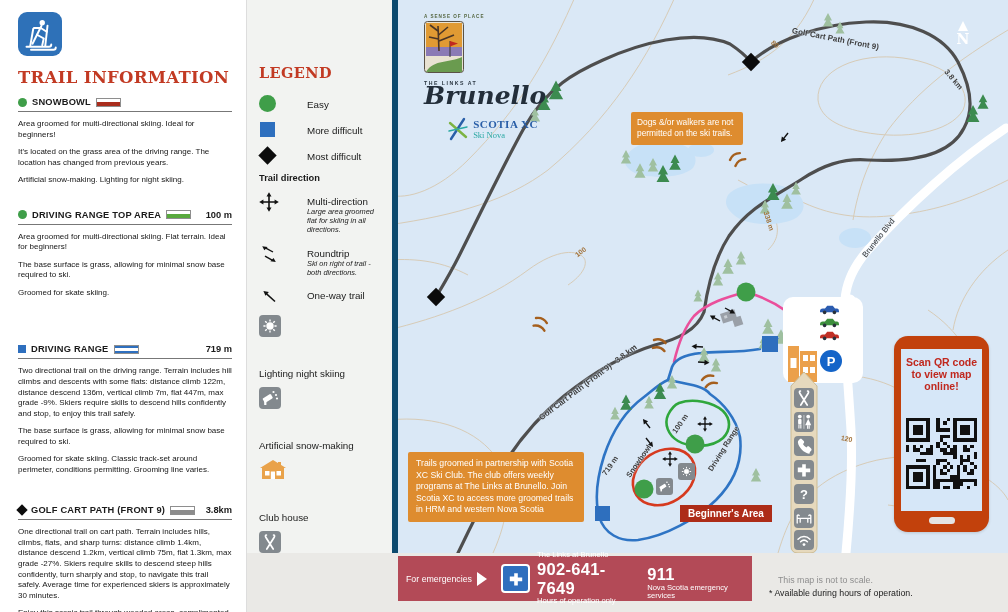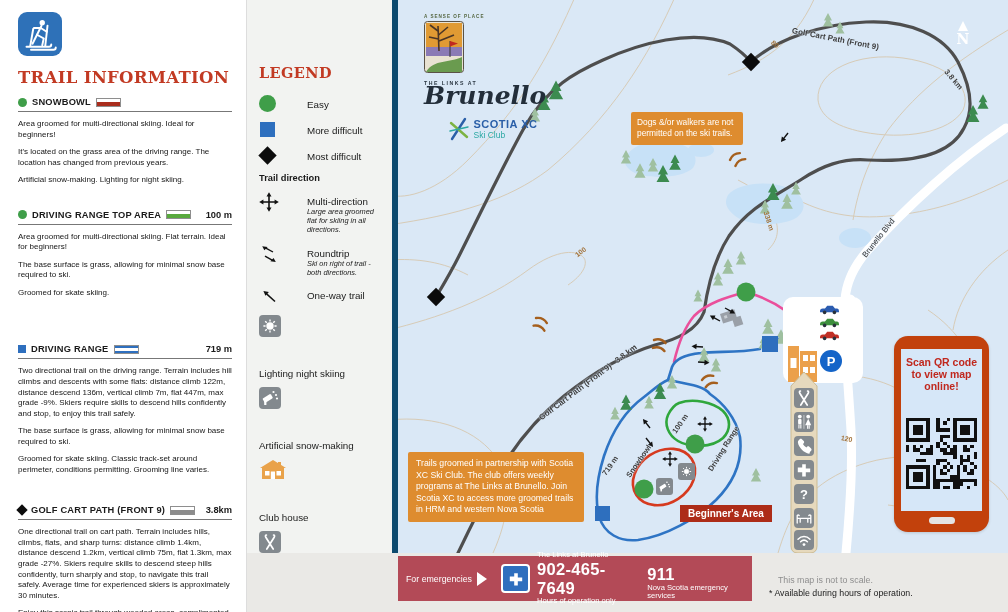--- a/index.html
+++ b/index.html
@@ -51,21 +51,21 @@
   .lrow.am{margin-bottom:8px;flex-direction:column;}
   .lrow.am .lab{padding-top:5px;}
 
   
   .ov{position:absolute;}
   .brand{left:26px;top:14px;width:138px;text-align:left;}
   .brand .tag{font-size:4.6px;letter-spacing:1px;color:#54653f;font-weight:bold;}
   .brand .linksat{font-size:5.2px;letter-spacing:1.5px;color:#2b3742;font-weight:bold;margin-top:3px;}
   .brand .bname{font-family:"DejaVu Serif",serif;font-style:italic;font-weight:bold;
                 font-size:25px;color:#232e3a;line-height:.95;margin-top:-2px;}
-  .scotia{display:flex;align-items:center;justify-content:center;gap:5px;margin-top:9px;}
+  .scotia{display:flex;align-items:center;justify-content:center;gap:5px;margin-top:9px;font-family:Liberation Serif, serif;}
   .scotia .t1{font-size:11px;font-weight:bold;color:#2a5fa8;letter-spacing:.5px;}
   .scotia .t2{font-size:8.5px;color:#2ba8a3;}
   .compass{left:552px;top:16px;width:26px;text-align:center;color:#fff;}
   .compass .tri{width:0;height:0;border:5px solid transparent;border-bottom:10px solid #fff;margin:0 auto;}
   .compass .n{font-family:"DejaVu Serif",serif;font-weight:bold;font-size:14px;}
   .notebox{background:#de8c2f;color:#fff;border-radius:2px;}
   .dogs{left:233px;top:112px;width:112px;font-size:8.4px;line-height:1.35;padding:5px 6px;box-sizing:border-box;}
   .partner{left:10px;top:452px;width:176px;font-size:8.7px;line-height:1.33;padding:6px 8px;box-sizing:border-box;}
   .beginner{left:282px;top:505px;background:#ad2c18;color:#fff;font-weight:bold;font-size:10px;
             padding:3px 8px;}
@@ -601,21 +601,21 @@
       <div class="linksat">THE LINKS AT</div>
       <div class="bname">Brunello</div>
       <div class="scotia">
         <svg width="20" height="24" viewBox="0 0 20 24">
           <path d="M3,22 L16,2" stroke="#2a5fa8" stroke-width="2.4" stroke-linecap="round"></path>
           <path d="M2,6 L18,20" stroke="#7cb342" stroke-width="2.4" stroke-linecap="round"></path>
           <path d="M1,14 L19,10" stroke="#2ba8a3" stroke-width="1.4" stroke-linecap="round"></path>
         </svg>
         <span>
           <div class="t1">SCOTIA XC</div>
-          <div class="t2">Ski Club</div>
+          <div class="t2">Ski Nova</div>
         </span>
       </div>
     </div>
 
     
     <div class="ov compass">
       <div class="tri"></div>
       <div class="n">N</div>
     </div>
 
@@ -770,21 +770,21 @@
   <div class="ebar">
     <span class="fe">For emergencies</span>
     <span class="etri"></span>
     <span class="ecross">
       <svg width="20" height="20" viewBox="0 0 20 20">
           <use href="#g-cross"></use>
         </svg>
     </span>
     <span class="ecol">
       <span class="esm">The Links at Brunello</span>
-      <span class="ebig">902-465-7649</span>
+      <span class="ebig">902-641-7649</span>
       <span class="esm">Hours of operation only</span>
     </span>
     <span class="ecol c3">
       <span class="ebig">911</span>
       <span class="esm">Nova Scotia emergency services</span>
     </span>
   </div>
 
   <div class="note1">This map is not to scale.</div>
   <div class="note2">* Available during hours of operation.</div>

